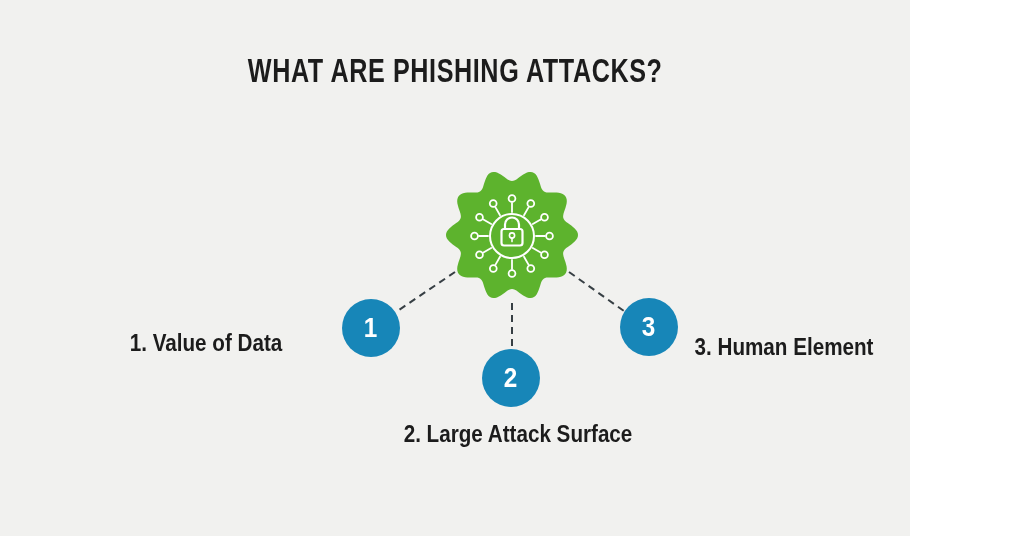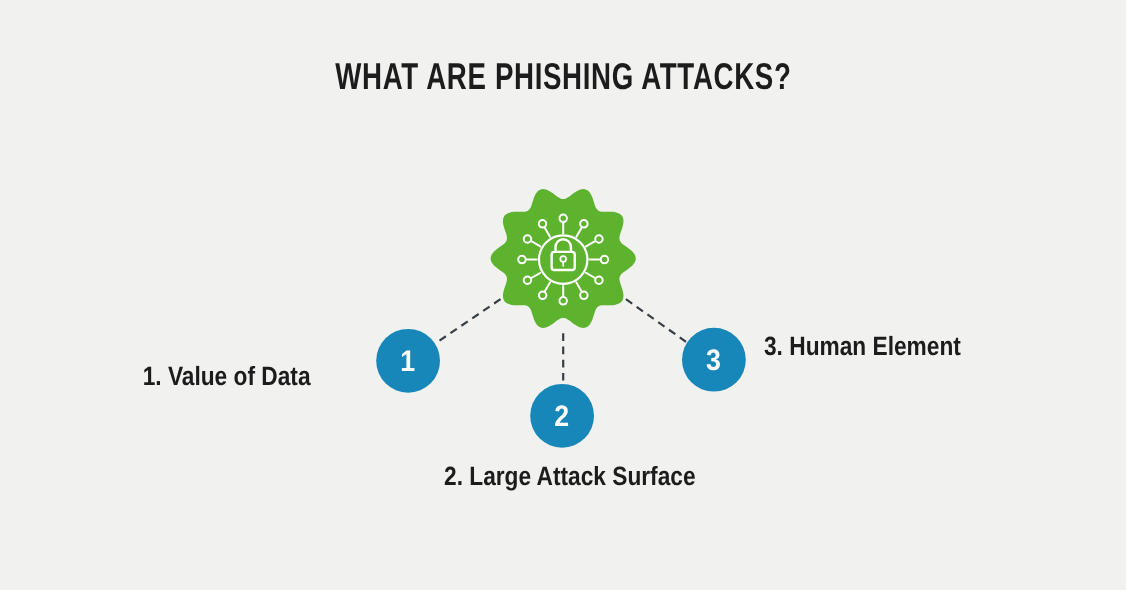--- a/index.html
+++ b/index.html
@@ -6,21 +6,21 @@
     --background:#f1f1ef;
     --blob-green:#5db32d;
     --node-blue:#1786b8;
     --connector:#373f44;
     --text:#1c1c1c;
     --icon-stroke:#ffffff;
   }
   html,body{margin:0;padding:0;}
   body{background:#fff;font-family:"Liberation Sans",sans-serif;}
   .canvas{
-    position:relative;width:1024px;height:536px;
+    position:relative;width:910px;height:536px;
     background:var(--background);overflow:hidden;
   }
   .title{
     position:absolute;top:51px;left:0;width:100%;margin:0;
     text-align:center;font-size:34px;font-weight:bold;color:var(--text);
   }
   .title .condensed{
     display:inline-block;transform:scaleX(.74);letter-spacing:.8px;
     white-space:nowrap;
   }
@@ -41,21 +41,21 @@
   .node-1{left:342px;top:299px;}
   .node-2{left:482px;top:349px;}
   .node-3{left:620px;top:298px;}
   .label{
     position:absolute;transform:translate(-50%,-50%);
     font-weight:bold;font-size:24px;color:var(--text);white-space:nowrap;
   }
   .label .condensed-sm{display:inline-block;transform:scaleX(.86);}
   .label-1{left:206px;top:343px;}
   .label-2{left:518px;top:434px;}
-  .label-3{left:784px;top:316px;}
+  .label-3{left:784px;top:347px;}
 </style>
 </head>
 <body>
 
 <div class="canvas">
 
   <h1 class="title"><span class="condensed">WHAT ARE PHISHING ATTACKS?</span></h1>
 
   <svg class="connectors" viewBox="0 0 1024 536" aria-hidden="true">
     <line x1="455" y1="272" x2="396" y2="312"></line>

